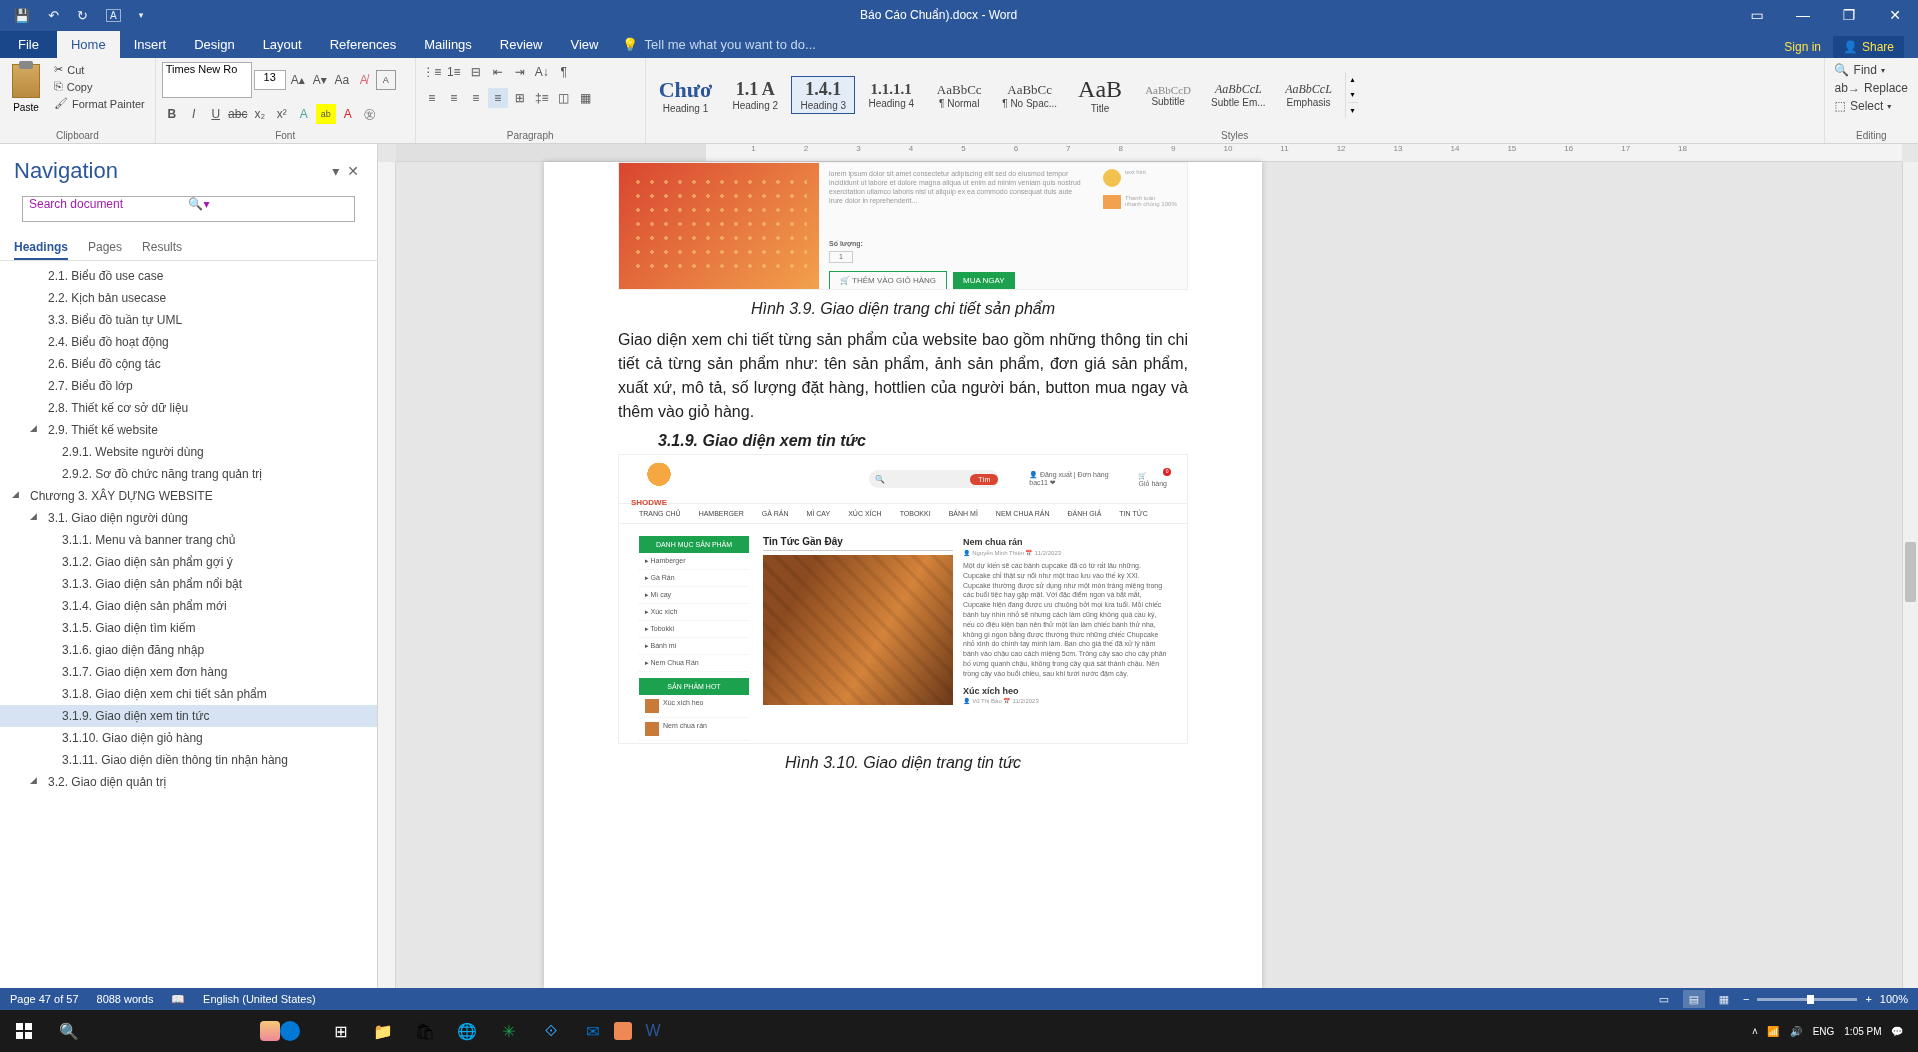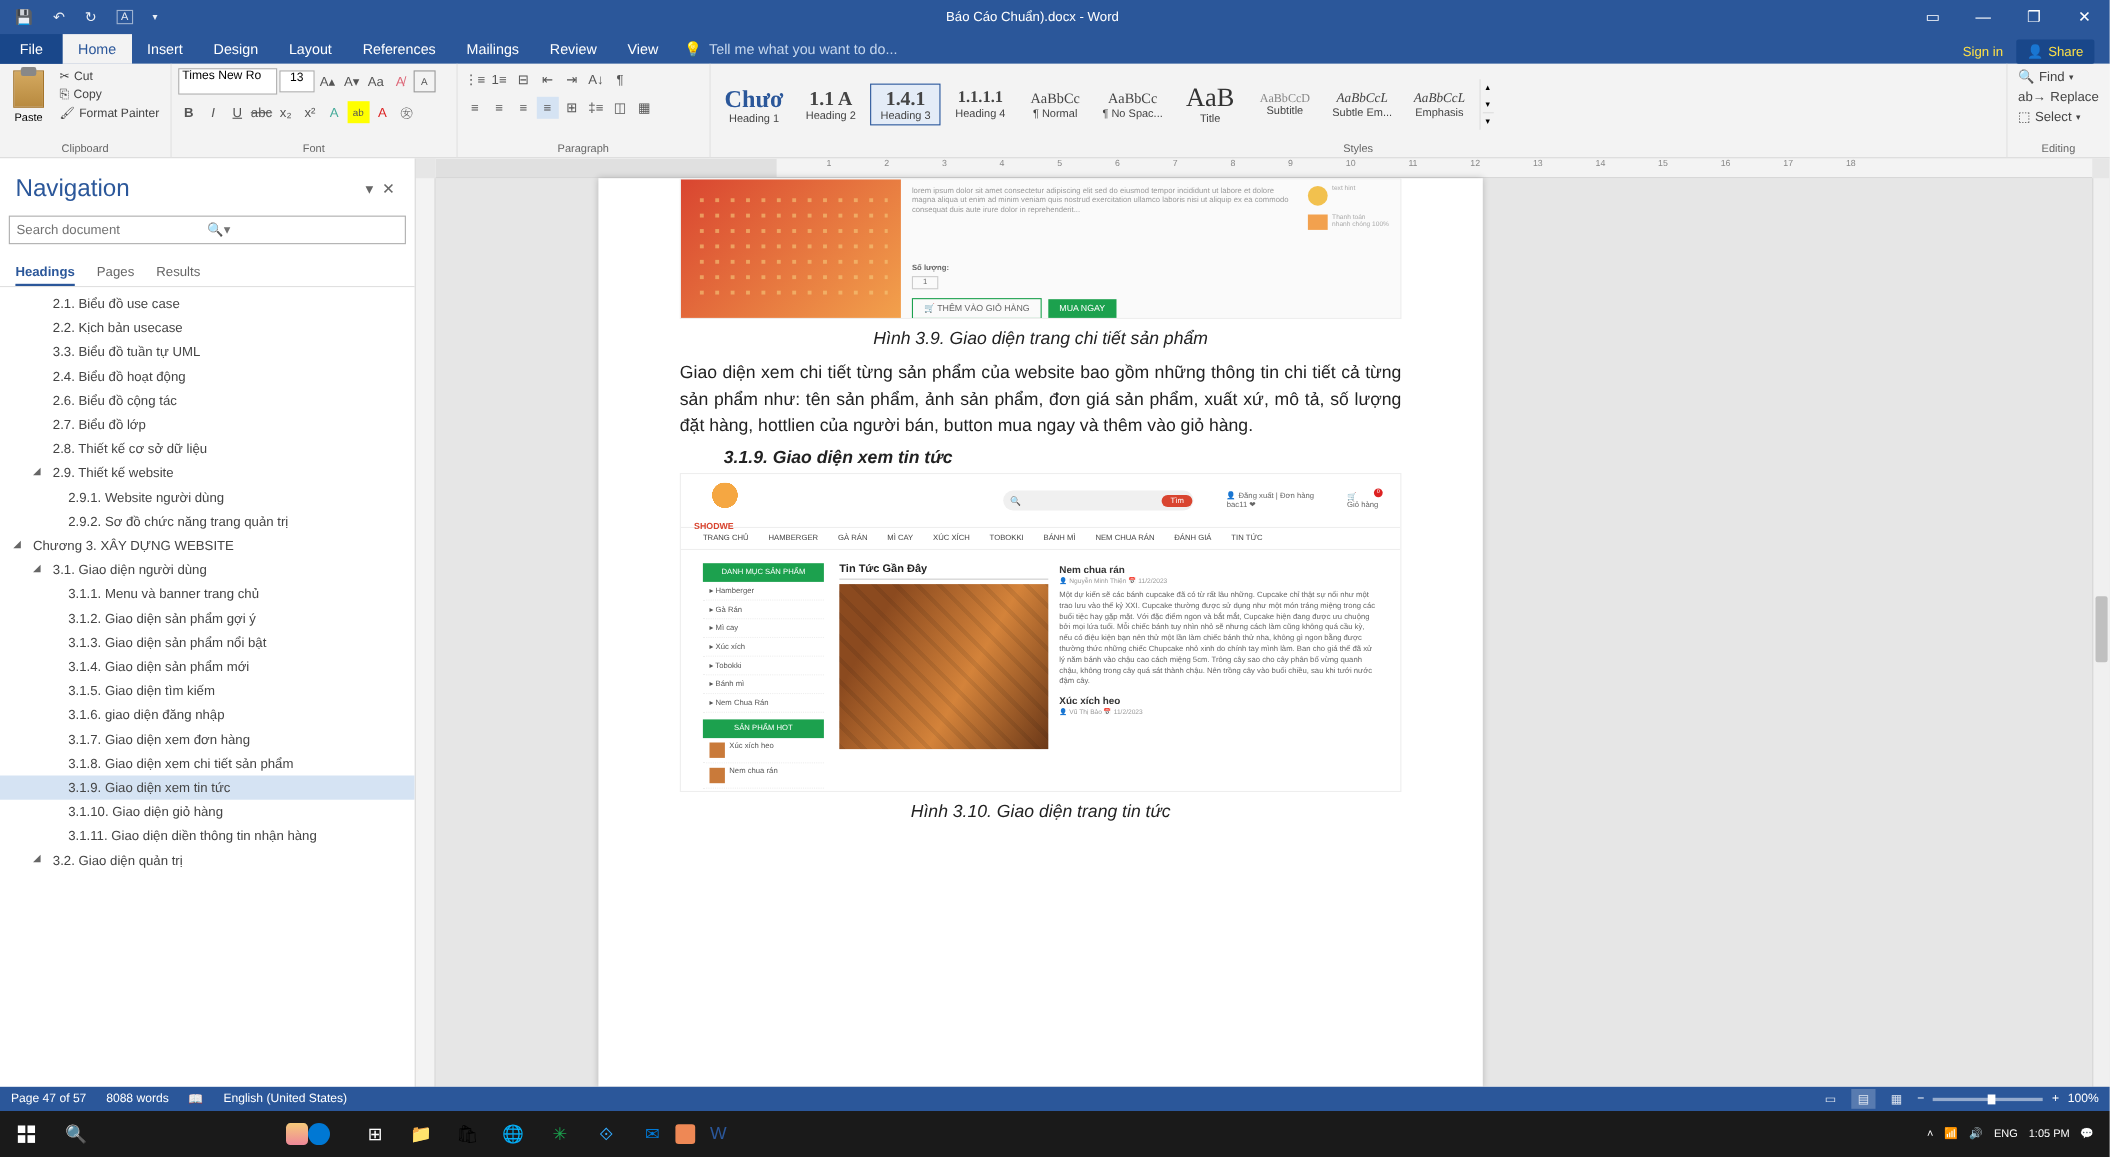--- a/index.html
+++ b/index.html
@@ -25,37 +25,37 @@
 
 .ribbon { height: 86px; background: #f3f3f3; border-bottom: 1px solid #d4d4d4; display: flex; }
 .ribbon-group { border-right: 1px solid #e1e1e1; padding: 4px 6px 2px; display: flex; flex-direction: column; }
 .ribbon-group .content { flex: 1; display: flex; align-items: flex-start; gap: 4px; }
 .ribbon-group .label { font-size: 10px; color: #666; text-align: center; padding-top: 2px; }
 .paste-btn { display: flex; flex-direction: column; align-items: center; padding: 2px 6px; }
 .paste-icon { width: 28px; height: 34px; background: linear-gradient(#d4a960,#b88a3f); border: 1px solid #a4742a; position: relative; }
 .paste-icon::before { content:''; position:absolute; top:-4px; left:6px; width:14px; height:8px; background:#888; border-radius:2px;}
 .small-btns { display: flex; flex-direction: column; gap: 2px; font-size: 11px; color: #444; }
 .small-btns div { display: flex; align-items: center; gap: 4px; padding: 1px 4px; }
-.font-select { width: 90px; height: 24px; border: 1px solid #adadad; font-size: 11px; background: #fff; padding: 0 3px; overflow:hidden; white-space:nowrap;}
+.font-select { width: 90px; height: 36px; border: 1px solid #adadad; font-size: 11px; background: #fff; padding: 0 3px; overflow:hidden; white-space:nowrap;}
 .size-select { width: 32px; height: 20px; border: 1px solid #adadad; font-size: 11px; background: #fff; text-align: center; }
 .format-row { display: flex; gap: 2px; align-items: center; }
 .fbtn { width: 20px; height: 20px; display: flex; align-items: center; justify-content: center; font-size: 12px; color: #555; }
 .style-item { display: flex; flex-direction: column; align-items: center; padding: 2px 6px; border: 1px solid transparent; cursor: pointer; min-width: 64px;}
 .style-item.selected { border: 1px solid #2b579a; background: #e4ecf7; }
 .style-preview { font-family: 'Times New Roman', serif; white-space: nowrap; }
 .style-name { font-size: 10px; color: #444; }
 .editing-item { font-size: 12px; color: #444; display: flex; align-items: center; gap: 4px; padding: 1px 4px;}
 
 
 .main-area { display: flex; height: calc(100% - 30px - 28px - 86px - 22px - 42px); }
 .nav-pane { width: 378px; border-right: 1px solid #d4d4d4; background: #fff; display: flex; flex-direction: column; }
 .nav-header { display: flex; align-items: center; padding: 14px 14px 6px; }
 .nav-title { font-size: 22px; color: #2b579a; flex:1;}
 .nav-close { font-size: 14px; color: #666; padding: 0 4px;}
-.nav-search { margin: 6px 8px; height: 26px; border: 1px solid #adadad; display: flex; align-items: center; padding: 0 6px; font-size: 12px; color: #737373; }
+.nav-search { margin: 6px 22px; height: 26px; border: 1px solid #adadad; display: flex; padding: 0 6px; font-size: 12px; color: #a21caf; }
 .nav-search span { flex:1;}
 .nav-tabs { display: flex; gap: 20px; padding: 8px 14px 0; font-size: 12px; border-bottom: 1px solid #e0e0e0; }
 .nav-tab { padding: 4px 0; color: #666; cursor: pointer; }
 .nav-tab.active { color: #2b579a; border-bottom: 2px solid #2b579a; font-weight: 600;}
 .nav-list { flex:1; overflow: hidden; padding: 4px 0; }
 .nav-item { font-size: 12px; color: #444; padding: 4px 8px 4px 48px; white-space: nowrap; cursor: pointer; position: relative;}
 .nav-item.l1 { padding-left: 30px; }
 .nav-item.l2 { padding-left: 48px; }
 .nav-item.l3 { padding-left: 62px; }
 .nav-item.active { background: #d5e3f3; }
@@ -63,21 +63,21 @@
 .nav-item.l2 .chevron { left: 30px; }
 
 
 .doc-area { flex: 1; background: #e6e6e6; position: relative; overflow: hidden;}
 .ruler-v { position: absolute; left: 0; top: 18px; bottom: 0; width: 18px; background: #f3f3f3; border-right: 1px solid #d4d4d4; font-size: 8px; color: #666;}
 .ruler-h { position: absolute; left: 18px; right: 16px; top: 0; height: 18px; background: #f3f3f3; border-bottom: 1px solid #d4d4d4; font-size: 8px; color: #888; overflow:hidden;}
 .ruler-h .marks { display:flex; padding-left: 150px; gap: 48px;}
 .ruler-h .dark { position:absolute; left:0; top:0; bottom:0; width:310px; background:#e0e0e0;}
 .vscroll { position: absolute; right: 0; top: 18px; bottom: 0; width: 16px; background: #f0f0f0; border-left: 1px solid #d4d4d4;}
 .vscroll .thumb { position: absolute; left: 2px; right: 2px; top: 380px; height: 60px; background: #c0c0c0; border-radius: 2px;}
-.page { position: absolute; left: 166px; top: 18px; width: 804px; bottom: 0; background: #fff; box-shadow: 0 0 6px rgba(0,0,0,0.2); padding: 0 74px;}
+.page { position: absolute; left: 166px; top: 18px; width: 718px; bottom: 0; background: #fff; box-shadow: 0 0 6px rgba(0,0,0,0.2); padding: 0 74px;}
 .page-content { font-family: 'Times New Roman', serif; color: #222; font-size: 14px;}
 .fig-box { height: 128px; background: #fafafa; border: 1px solid #eee; margin-top: 0; display:flex; position:relative; overflow:hidden;}
 .fig-food { width: 200px; height: 100%; background: linear-gradient(135deg,#d94530,#f2a14c); position:relative;}
 .fig-food::after{content:''; position:absolute; inset:12px; background: radial-gradient(circle, #f5c97a 2px, transparent 2px); background-size:14px 14px; opacity:0.6;}
 .fig-details { flex:1; padding: 6px 10px; font-size: 7px; color:#666; line-height:1.4;}
 .fig-btn {display:inline-block; padding:3px 10px; font-size:8px; margin-top:6px; border:1px solid #1ca14e;}
 .fig-btn.green{background:#1ca14e; color:#fff; border:none; margin-left:4px;}
 .caption { text-align: center; font-style: italic; font-size: 16px; margin: 10px 0;}
 .body-text { text-align: justify; font-size: 16px; line-height: 1.5; margin: 4px 0;}
 .sub-heading { font-weight: bold; font-style: italic; font-size: 16px; margin: 8px 0 4px 40px;}

